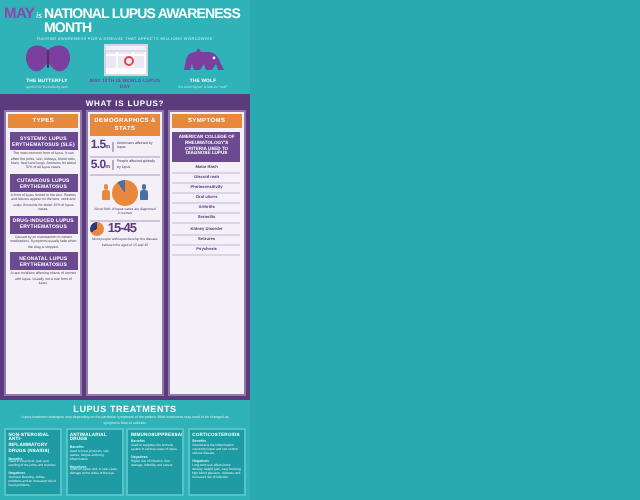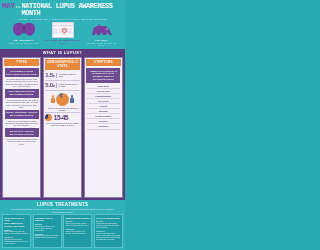--- a/index.html
+++ b/index.html
@@ -9,21 +9,20 @@
     font-family: "Liberation Sans", sans-serif;
     overflow: hidden;
   }
   .page { width: 125px; height: 250px; position: relative; display: flex; flex-direction: column; }
 
   
   .header {
     background: #2fb3b8;
     padding: 2px 2px 1px 2px;
     flex: 0 0 auto;
-    font-family: Liberation Mono, monospace;
   }
   .title-row {
     display: flex; align-items: baseline; justify-content: center;
     gap: 1px; line-height: 1;
     padding-top: 1px;
   }
   .t-may {
     color: #8e44ad; font-weight: bold; font-size: 7.5px;
     letter-spacing: -0.3px;
   }

